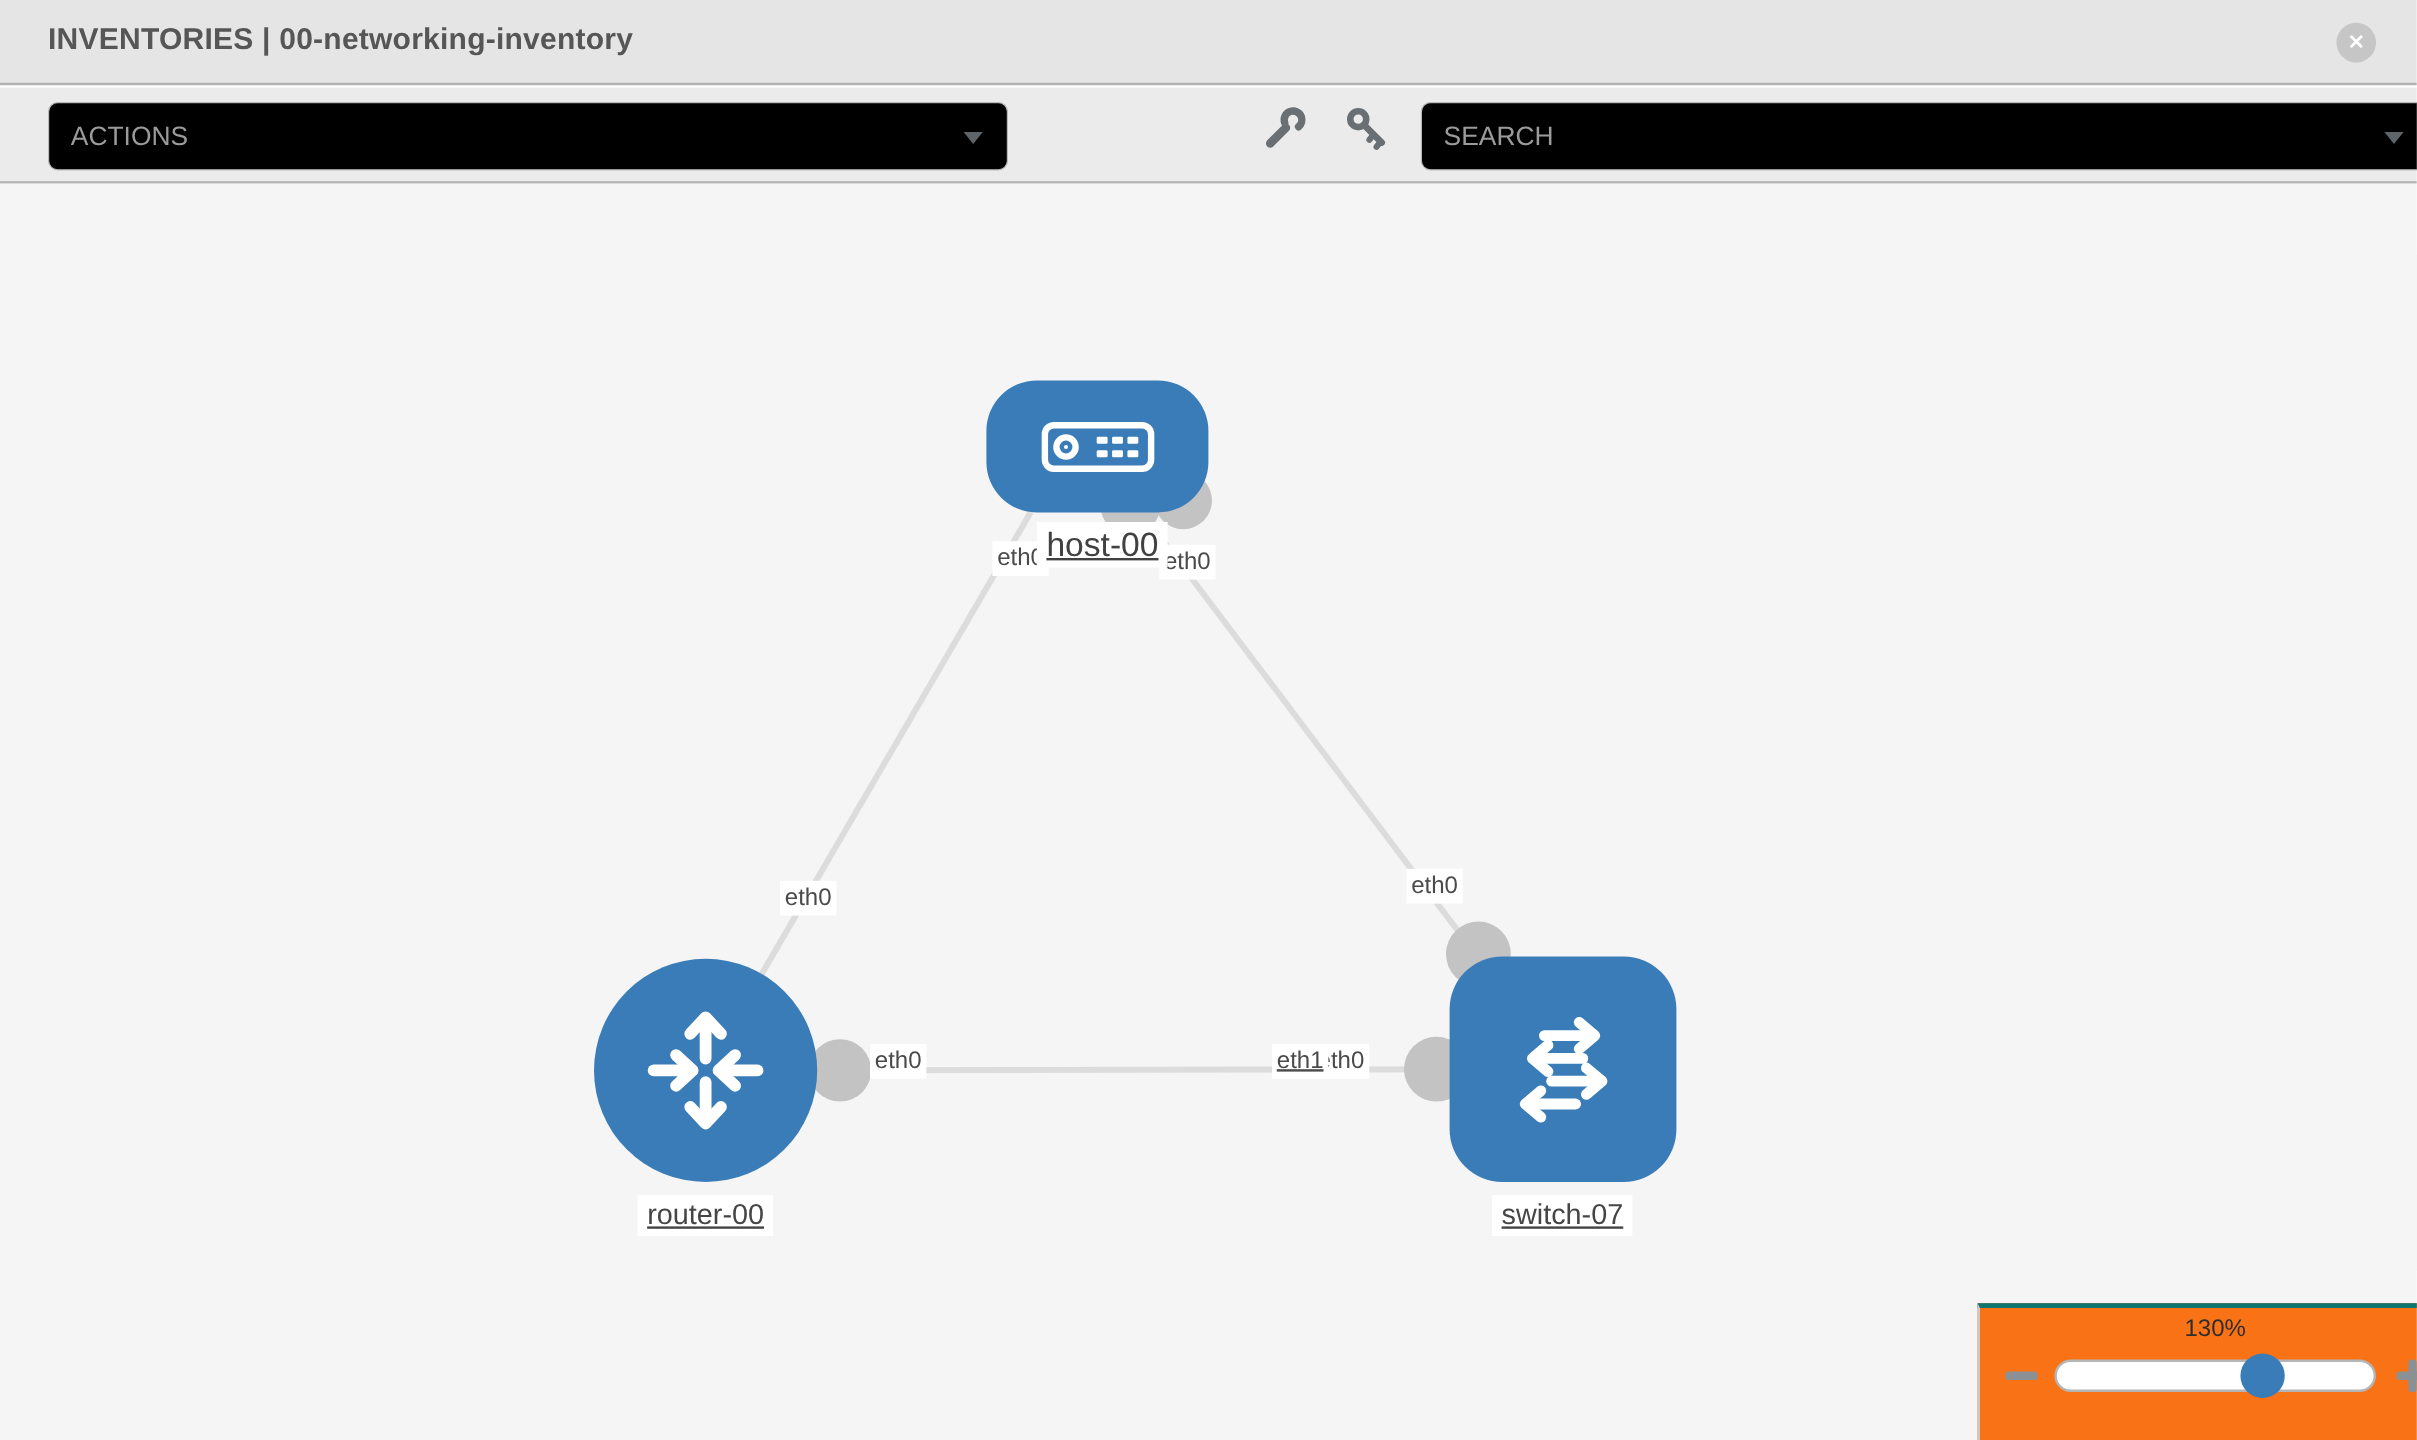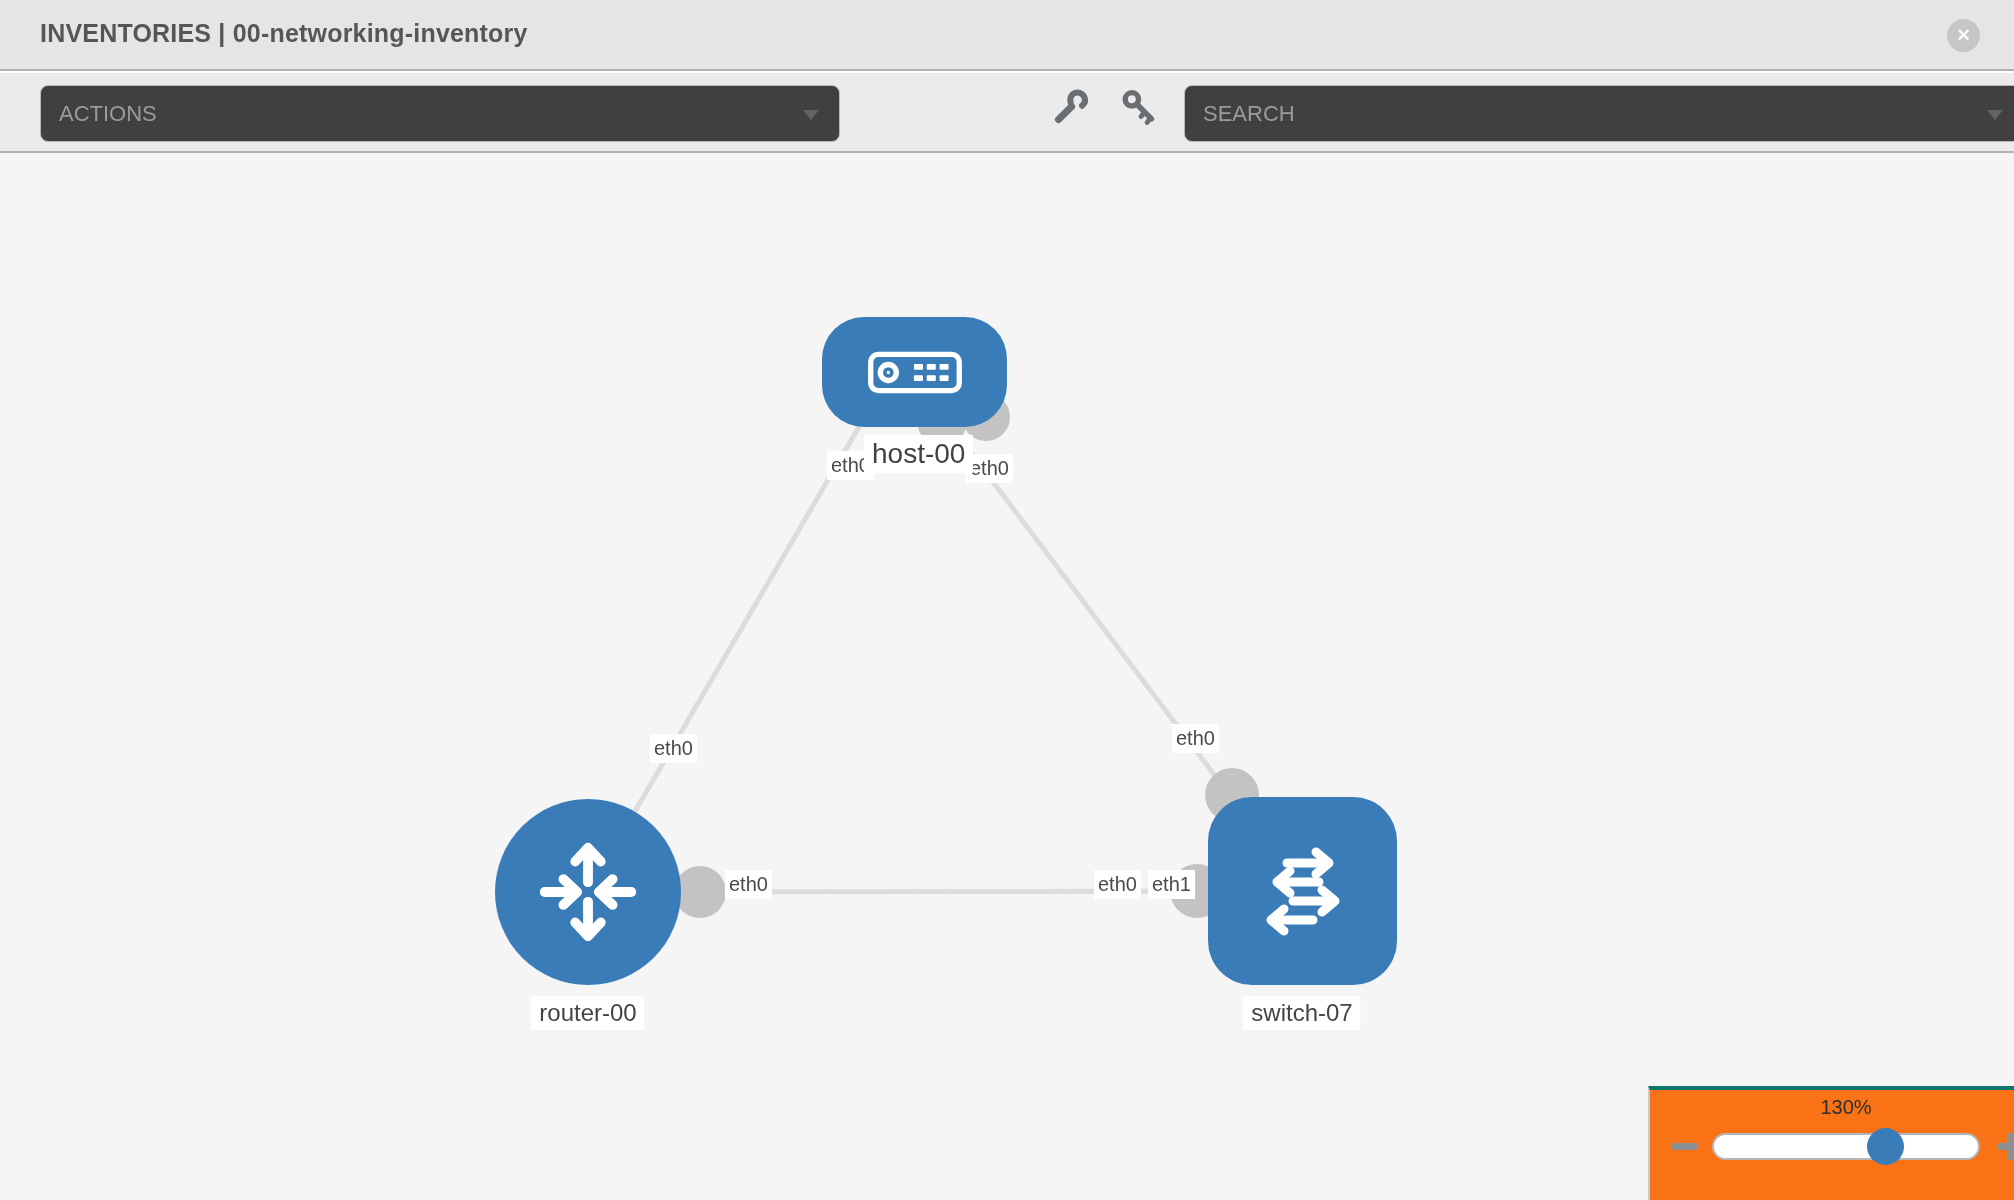--- a/index.html
+++ b/index.html
@@ -13,21 +13,21 @@
   #page-title { position:absolute; left:40px; top:19px; font-size:25px; font-weight:700;
                 color:#565656; letter-spacing:0.2px; }
   #close-btn { position:absolute; left:1947px; top:19px; width:33px; height:33px;
                border:none; border-radius:50%; background:#c6c6c6; color:#ffffff;
                font-size:17px; font-weight:700; line-height:33px; text-align:center;
                cursor:pointer; font-family:"Liberation Sans", sans-serif; }
 
   
   #toolbar { position:absolute; left:0; top:73px; width:2014px; height:80px;
              background:#ebebeb; border-bottom:2px solid #b2b2b2; }
-  .select { position:absolute; top:12px; height:57px; background:#404040;
+  .select { position:absolute; top:12px; height:57px; background:#000000;
             border:1px solid #b9b9b9; border-radius:8px; color:#9b9b9b;
             font-size:22px; line-height:55px; padding-left:18px; cursor:pointer; }
   #actions-select { left:40px;  width:800px; }
   #search-select  { left:1184px; width:840px; }
   .caret { position:absolute; right:20px; top:24px; width:0; height:0;
            border-left:8px solid transparent; border-right:8px solid transparent;
            border-top:10px solid #5f6468; }
   .tool-icon { position:absolute; top:15px; width:38px; height:38px; cursor:pointer; }
   #wrench-btn { left:1052px; }
   #key-btn    { left:1120px; }
@@ -44,24 +44,24 @@
   #node-switch { left:1208px; top:644px; width:189px; height:188px; border-radius:44px; }
 
   .chip { position:absolute; z-index:5; background:#ffffff; color:#4a4a4a;
           font-size:20px; line-height:25px; padding:2px 4px; white-space:nowrap; }
   #chip-hr-host   { left:827px;  top:298px; }
   #chip-hs-host   { left:966px;  top:301px; }
   #chip-hr-router { left:650px;  top:581px; }
   #chip-hs-switch { left:1172px; top:571px; }
   #chip-rs-router { left:725px;  top:717px; }
   #chip-rs-switch-under { left:1094px; top:717px; z-index:5; }
-  #chip-rs-switch       { left:1148px; top:717px; z-index:6; }
+  #chip-rs-switch       { left:1060px; top:717px; z-index:6;text-decoration:underline; }
 
   .node-label { position:absolute; z-index:5; background:#ffffff; color:#454545;
-                font-size:24px; line-height:30px; padding:2px 8px; white-space:nowrap; }
+                font-size:24px; line-height:30px; padding:2px 8px; white-space:nowrap;text-decoration:underline; }
   #label-host   { left:864px; top:282px; font-size:28px; line-height:34px; color:#414141; }
   #label-router { left:588px; top:843px; transform:translateX(-50%); }
   #label-switch { left:1302px; top:843px; transform:translateX(-50%); }
 
   
   #zoom-panel { position:absolute; left:1648px; top:1086px; width:386px; height:114px;
                 background:#f97316; border-left:2px solid #c9c9c9; border-top:4px solid #0f766e; }
   #zoom-level { position:absolute; left:62px; top:6px; width:268px; text-align:center;
                 font-size:20px; color:#2e2e2e; }
   #zoom-track { position:absolute; left:62px; top:43px; width:268px; height:27px;

